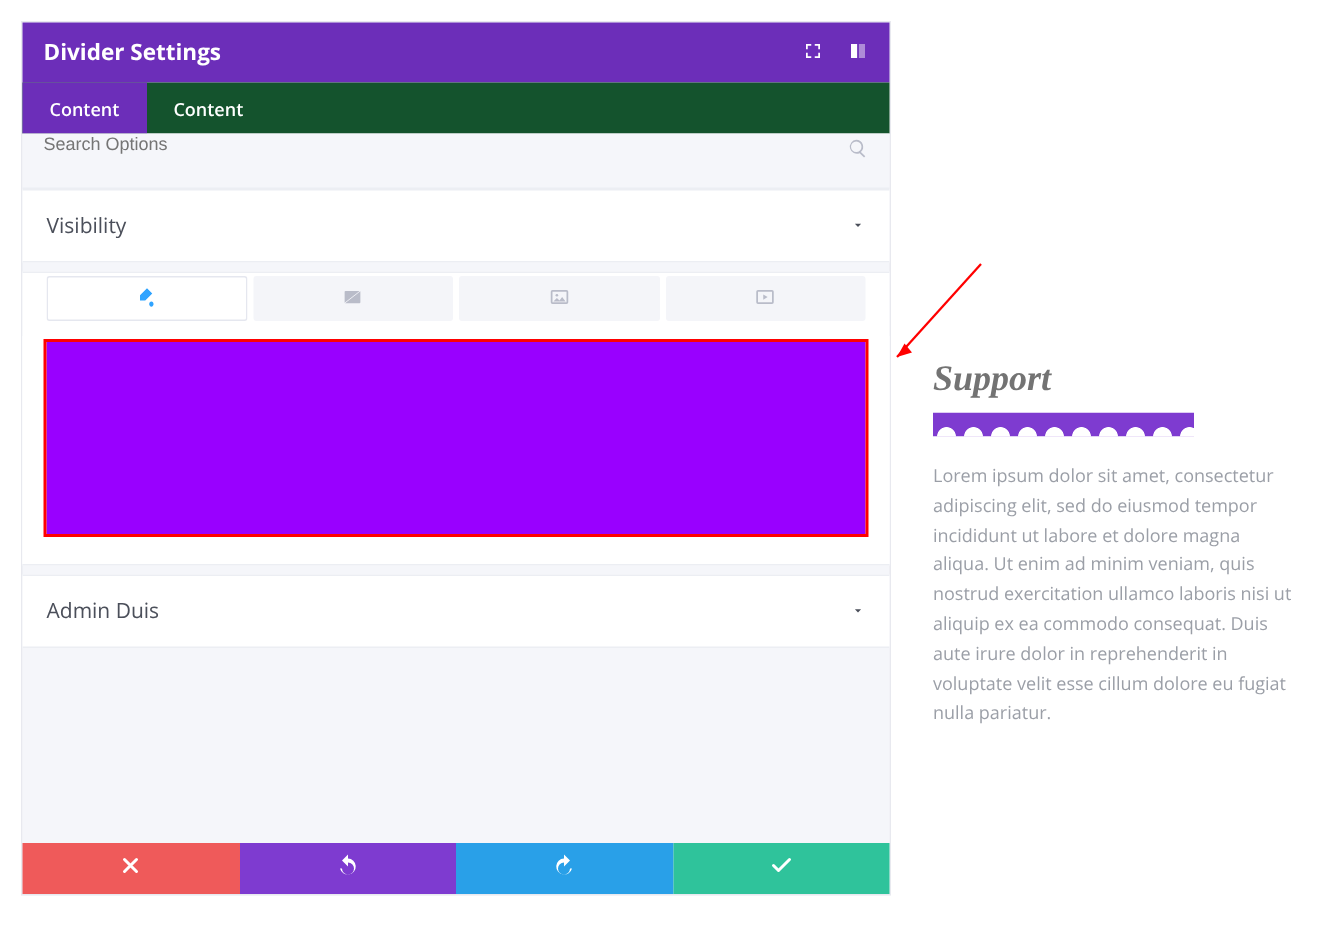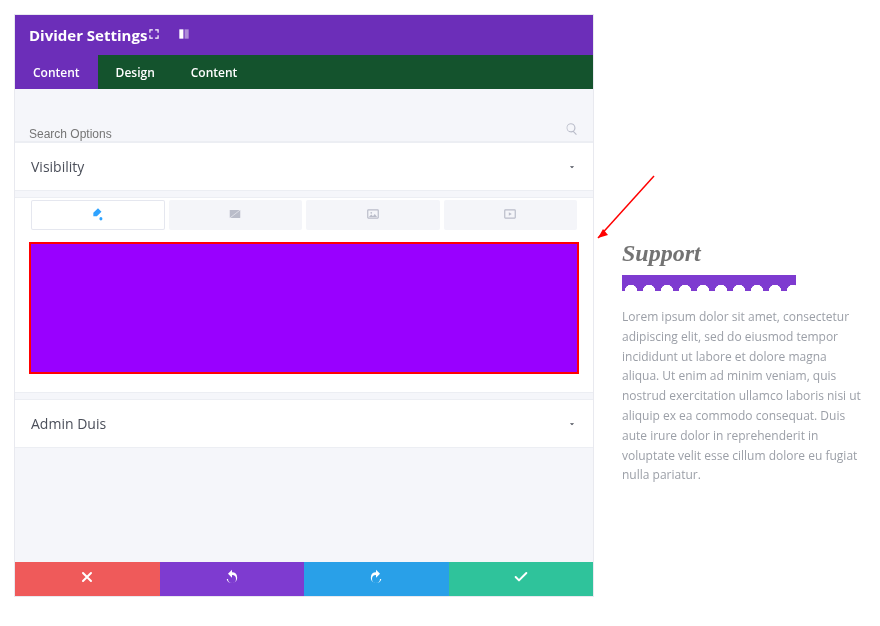--- a/index.html
+++ b/index.html
@@ -8,35 +8,35 @@
     font-family: -apple-system, "Open Sans", Arial, sans-serif;
     background: #fff; position: relative; overflow: hidden;
   }
   .panel {
     position: absolute; left: 14px; top: 14px; width: 580px; height: 583px;
     background: #f5f6fa; border: 1px solid #e8e9ef;
     display: flex; flex-direction: column;
   }
   .titlebar {
     background: #6c2eb9; height: 40px; display: flex; align-items: center;
-    padding: 0 14px; color: #fff; 
+    padding: 0 14px; color: #fff; justify-content: space-between;
   }
   .titlebar h1 { font-size: 15px; font-weight: 700; }
   .title-icons { display: flex; gap: 16px; }
   .title-icons svg { width: 14px; height: 14px; fill: #fff; cursor: pointer; }
 
   .tabs { background: #14532d; display: flex; height: 34px; }
   .tab {
     padding: 0 18px; display: flex; align-items: center;
     font-size: 12px; color: #fff; cursor: pointer; font-weight: 600;
   }
   .tab.active { background: #6c2eb9; }
 
   .searchbar {
-    background: #f5f6fa; height: 53px; display: flex; align-items: flex-end;
+    background: #f5f6fa; height: 37px; display: flex; align-items: flex-start;
     padding: 0 14px; justify-content: space-between; border-bottom: 1px solid #eceef3;
   }
   .searchbar input {
     border: none; background: transparent; font-size: 12px; color: #888;
     outline: none; flex: 1;
   }
   .searchbar svg { width: 14px; height: 14px; fill: #b9bcc9; }
 
   .section {
     background: #fff; border-top: 1px solid #eceef3; border-bottom: 1px solid #eceef3;
@@ -121,21 +121,20 @@
         <svg viewBox="0 0 24 24">
             <rect x="4" y="4" width="7" height="16"></rect>
             <rect x="13" y="4" width="7" height="16" fill-opacity="0.45"></rect>
           </svg>
       </span>
     </div>
   </div>
 
   <div class="tabs">
     <div class="tab active">Content</div>
-    <div class="tab">Design</div>
     <div class="tab">Content</div>
   </div>
 
   <div class="searchbar">
     <input type="text" placeholder="Search Options" style="">
     <span>
       <svg viewBox="0 0 24 24">
           <path d="M10 2a8 8 0 015.3 13.9l5 5-1.4 1.4-5-5A8 8 0 1110 2zm0 2a6 6 0 100 12 6 6 0 000-12z"></path>
         </svg>
     </span>

